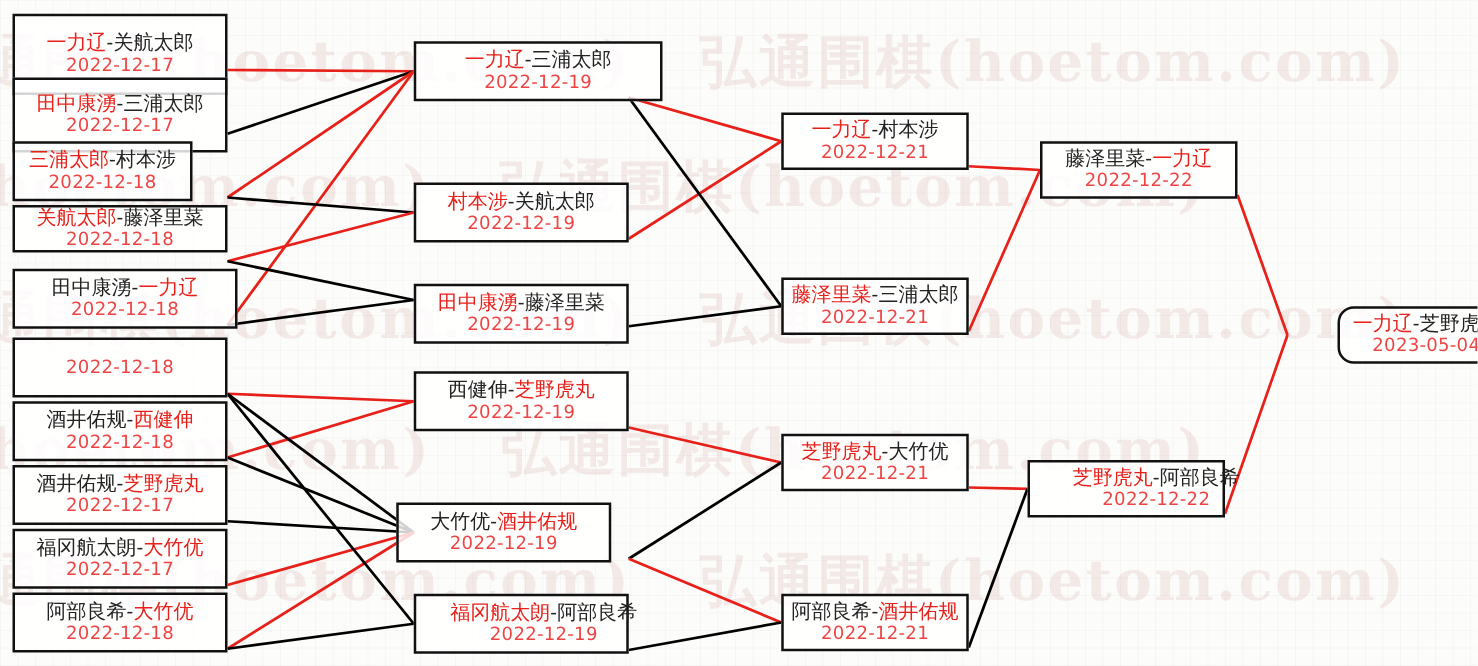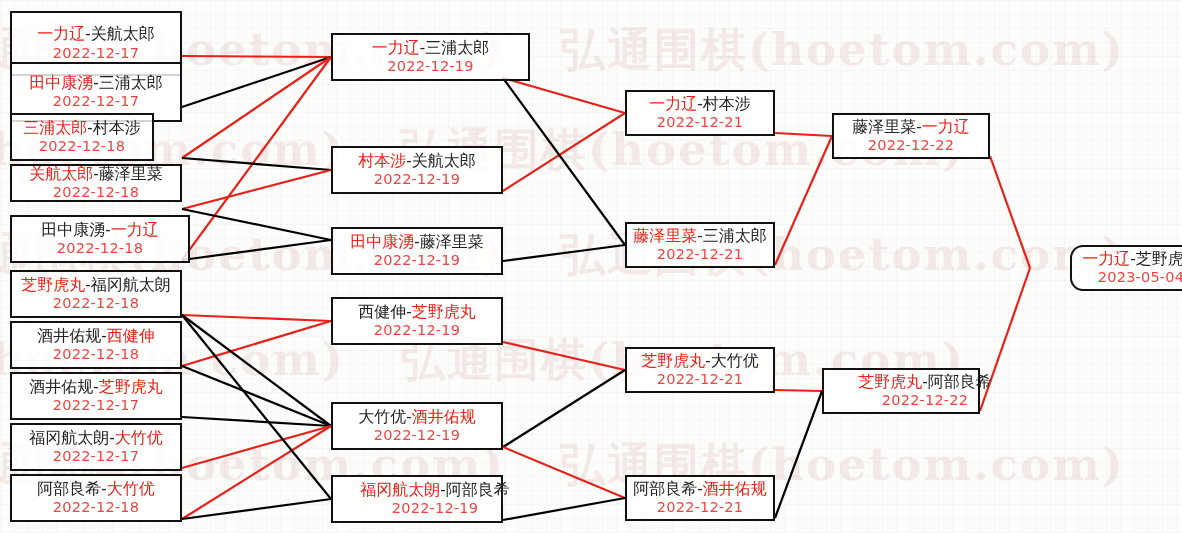--- a/index.html
+++ b/index.html
@@ -135,21 +135,20 @@
       </div>
       <div class="match" style="left: 10px; top: 164px; width: 172px; height: 38px; text-align: center;">
         <div class="pair"><span class="w">关航太郎</span><span class="sep">-</span><span class="l">藤泽里菜</span></div>
         <div class="date">2022-12-18</div>
       </div>
       <div class="match" style="left: 10px; top: 215px; width: 180px; height: 48px; text-align: right;">
         <div class="pair"><span class="l">田中康湧</span><span class="sep">-</span><span class="w">一力辽</span></div>
         <div class="date">2022-12-18</div>
       </div>
       <div class="match" style="left: 10px; top: 270px; width: 172px; height: 48px;">
-        <div class="pair"><span class="w">芝野虎丸</span><span class="sep">-</span><span class="l">福冈航太朗</span></div>
         <div class="date">2022-12-18</div>
       </div>
       <div class="match" style="left: 10px; top: 321px; width: 172px; height: 48px;">
         <div class="pair"><span class="l">酒井佑规</span><span class="sep">-</span><span class="w">西健伸</span></div>
         <div class="date">2022-12-18</div>
       </div>
       <div class="match" style="left: 10px; top: 372px; width: 172px; height: 48px;">
         <div class="pair"><span class="l">酒井佑规</span><span class="sep">-</span><span class="w">芝野虎丸</span></div>
         <div class="date">2022-12-17</div>
       </div>
@@ -170,21 +169,21 @@
         <div class="date">2022-12-19</div>
       </div>
       <div class="match" style="left: 331px; top: 216px; width: 172px; height: 48px; margin-top: 11px;">
         <div class="pair"><span class="w">田中康湧</span><span class="sep">-</span><span class="l">藤泽里菜</span></div>
         <div class="date">2022-12-19</div>
       </div>
       <div class="match" style="left: 331px; top: 297px; width: 172px; height: 48px;">
         <div class="pair"><span class="l">西健伸</span><span class="sep">-</span><span class="w">芝野虎丸</span></div>
         <div class="date">2022-12-19</div>
       </div>
-      <div class="match" style="left: 331px; top: 402px; width: 172px; height: 48px;">
+      <div class="match" style="left: 317px; top: 402px; width: 172px; height: 48px;">
         <div class="pair"><span class="l">大竹优</span><span class="sep">-</span><span class="w">酒井佑规</span></div>
         <div class="date">2022-12-19</div>
       </div>
       <div class="match" style="left: 331px; top: 475px; width: 172px; height: 48px; padding-left: 36px;">
         <div class="pair"><span class="w">福冈航太朗</span><span class="sep">-</span><span class="l">阿部良希</span></div>
         <div class="date">2022-12-19</div>
       </div>
       <div class="match" style="left: 625px; top: 90px; width: 150px; height: 46px;">
         <div class="pair"><span class="w">一力辽</span><span class="sep">-</span><span class="l">村本涉</span></div>
         <div class="date">2022-12-21</div>

